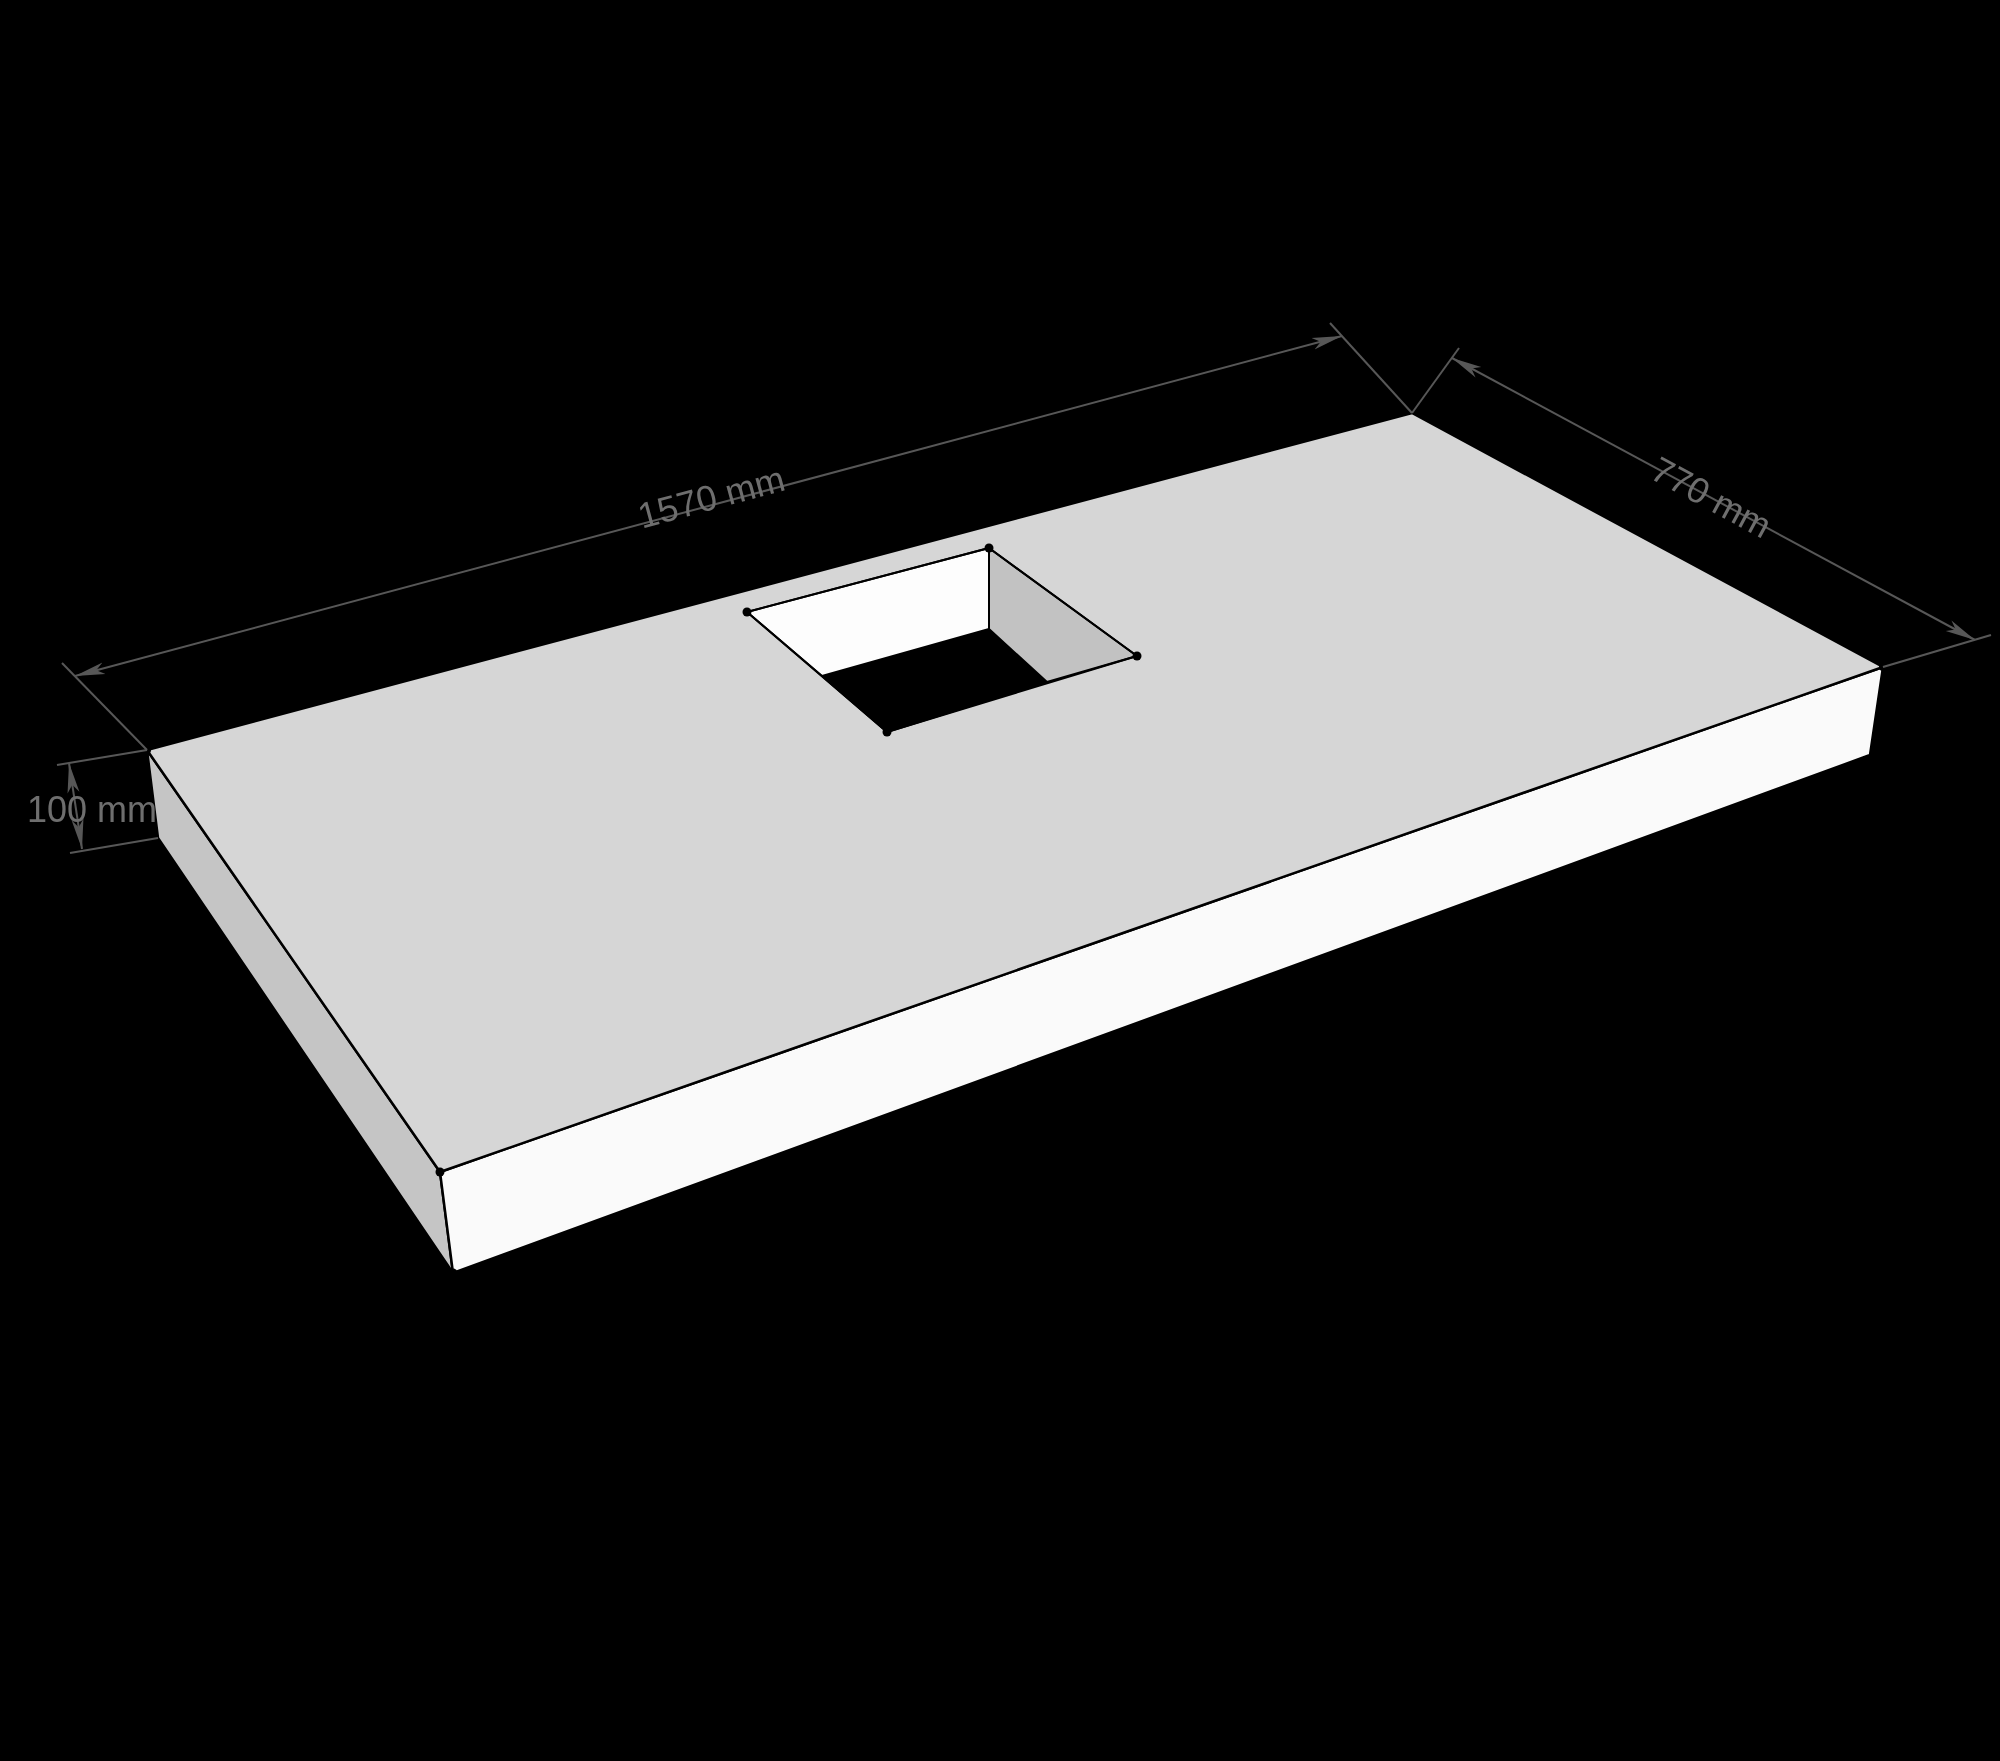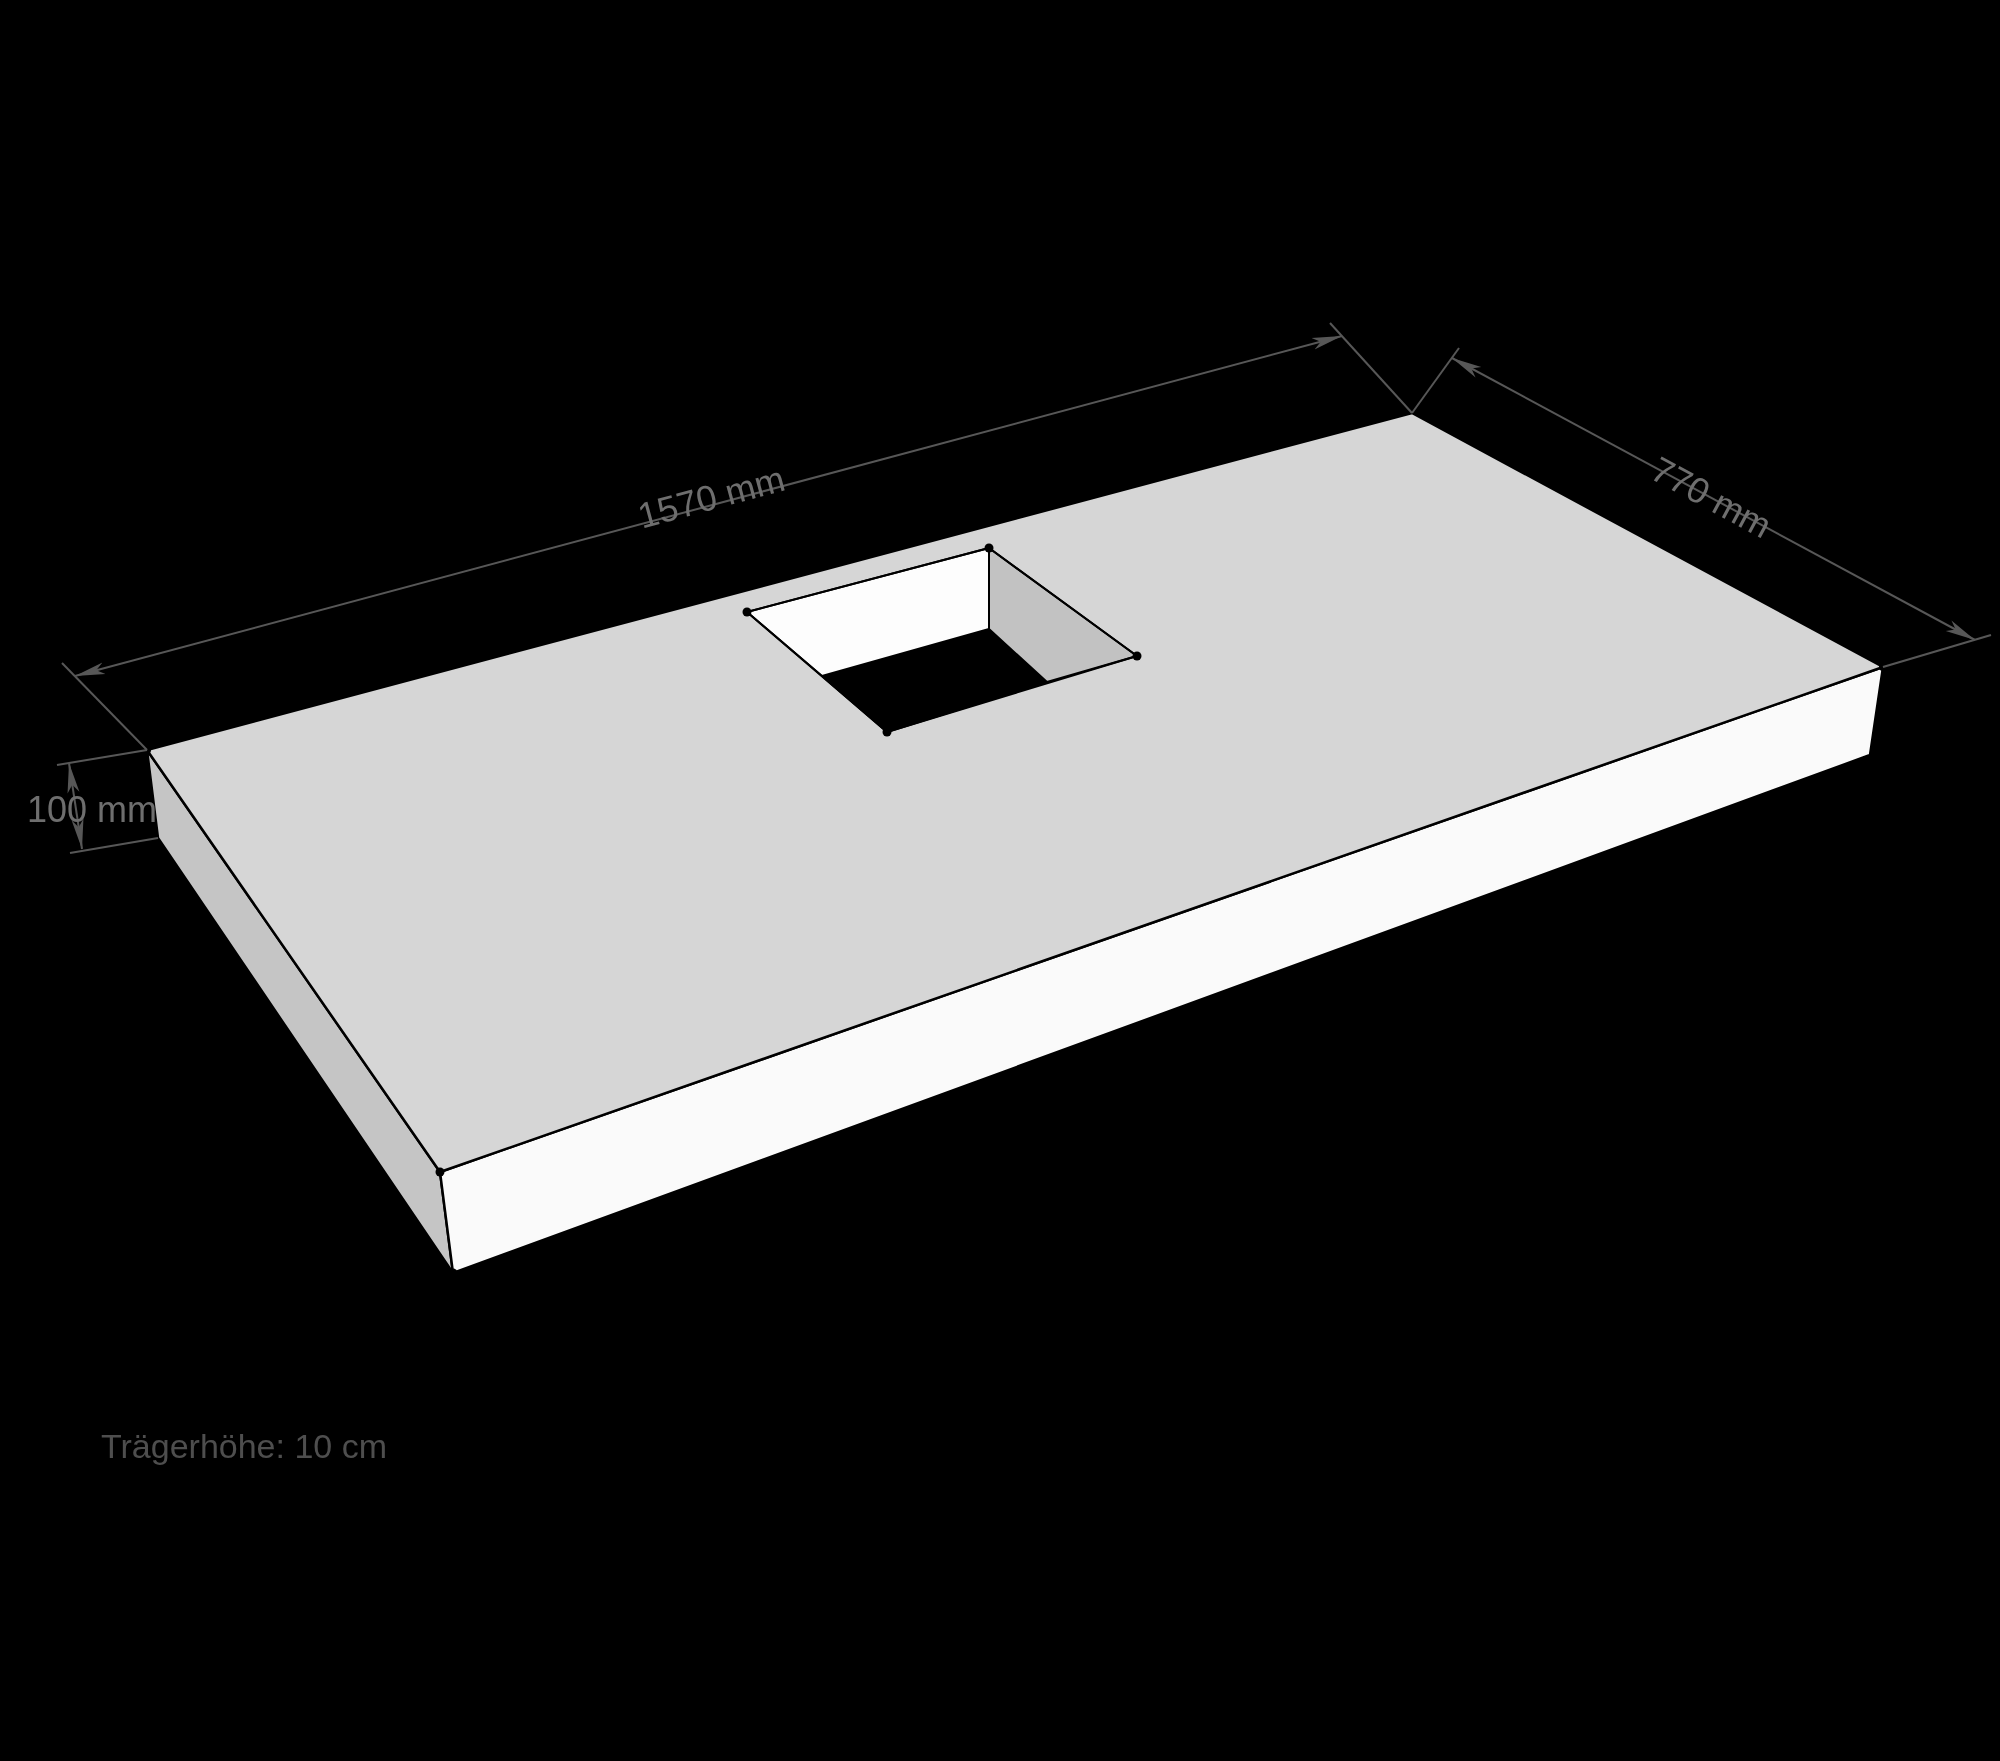--- a/index.html
+++ b/index.html
@@ -93,17 +93,16 @@
 
     <g stroke-width="2" fill="none" stroke="#575757">
       <line x1="147" y1="750" x2="57" y2="765"></line>
       <line x1="158" y1="838" x2="70" y2="853"></line>
       <line x1="69" y1="763" x2="82" y2="849" marker-start="url(#dimArrow)" marker-end="url(#dimArrow)"></line>
     </g>
     <text class="dim-text" text-anchor="start" x="27" y="822" fill="#6e6e6e">100 mm</text>
   </svg>
 
   <div class="info-block">
-    <div>Trägerhöhe: 10 cm</div>
     
   </div>
 
 </div>
 
 </body></html>

